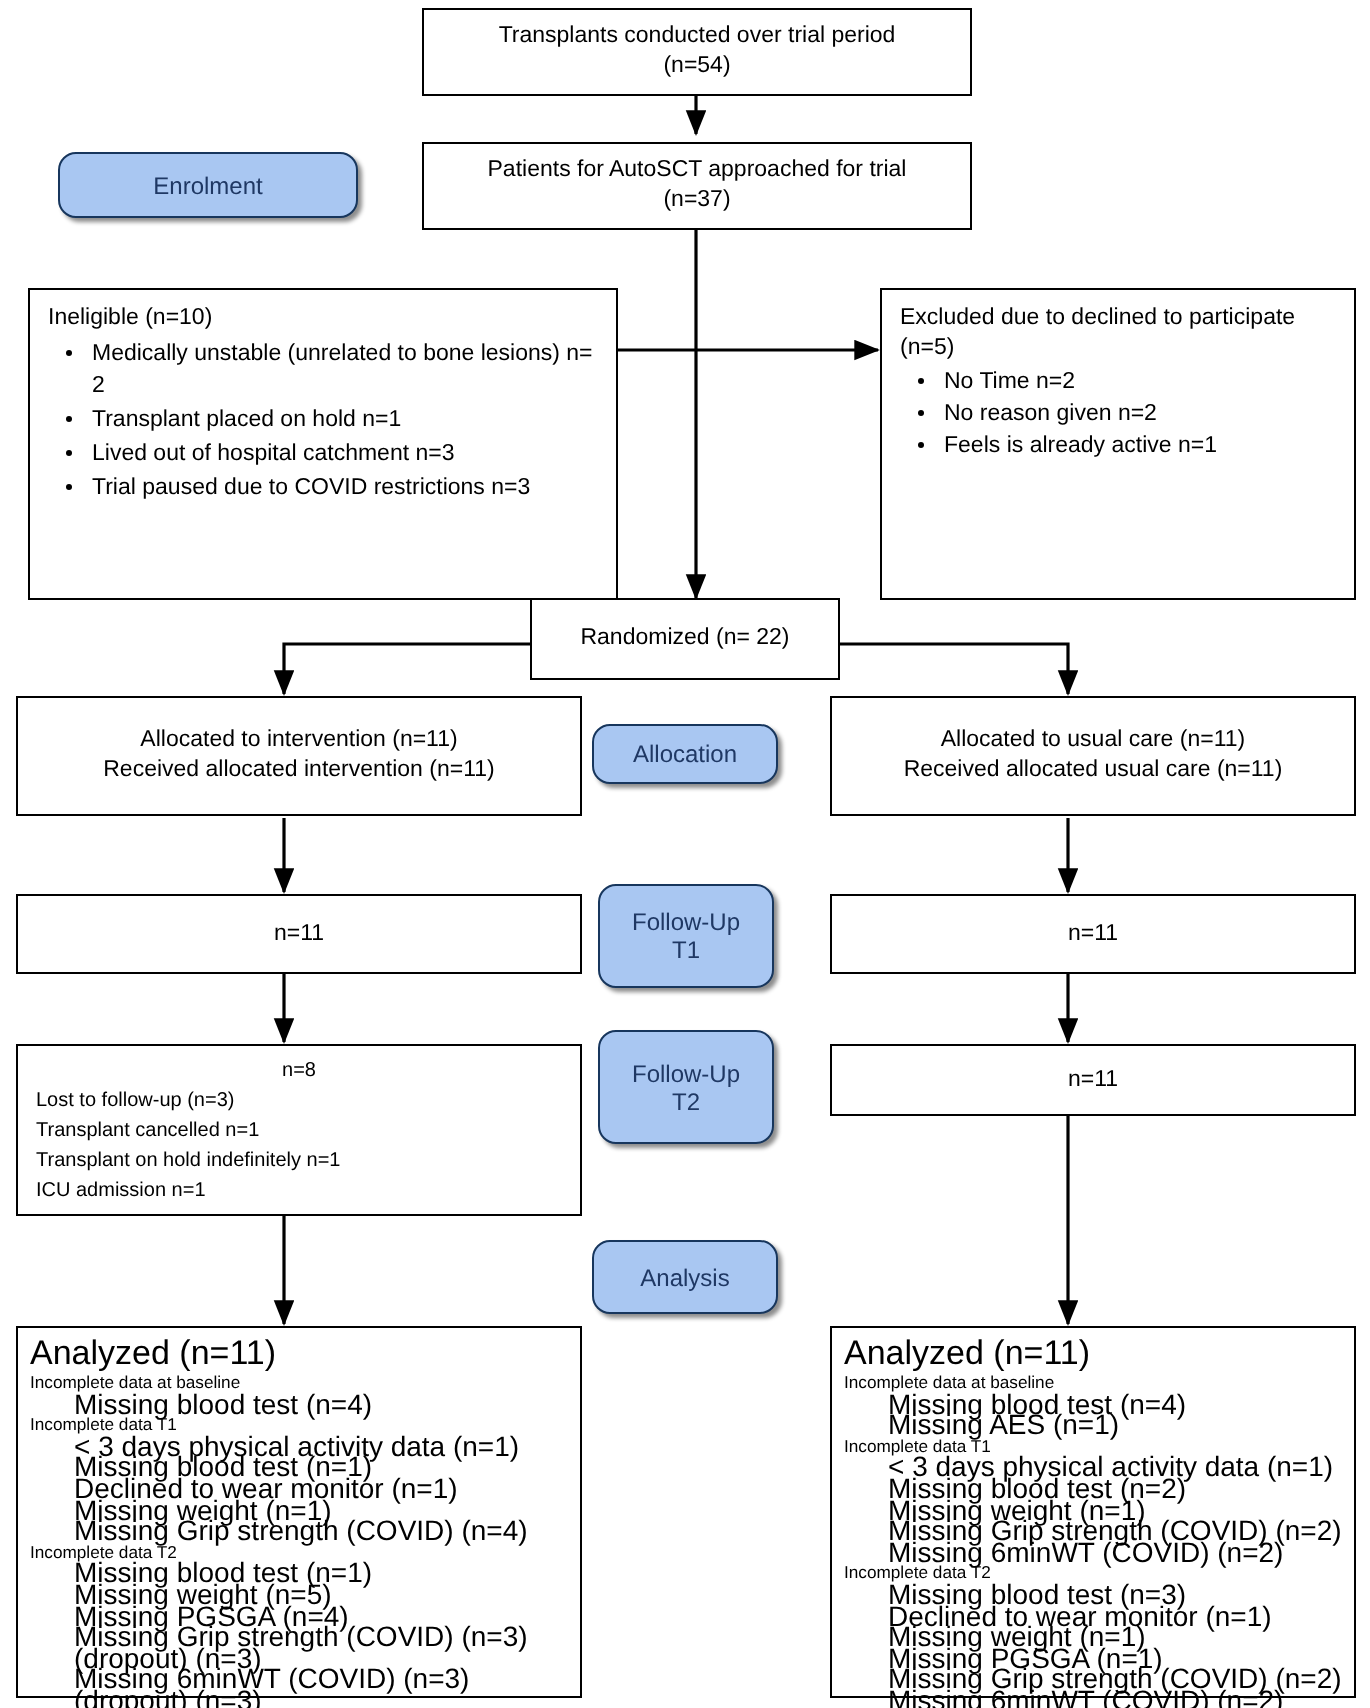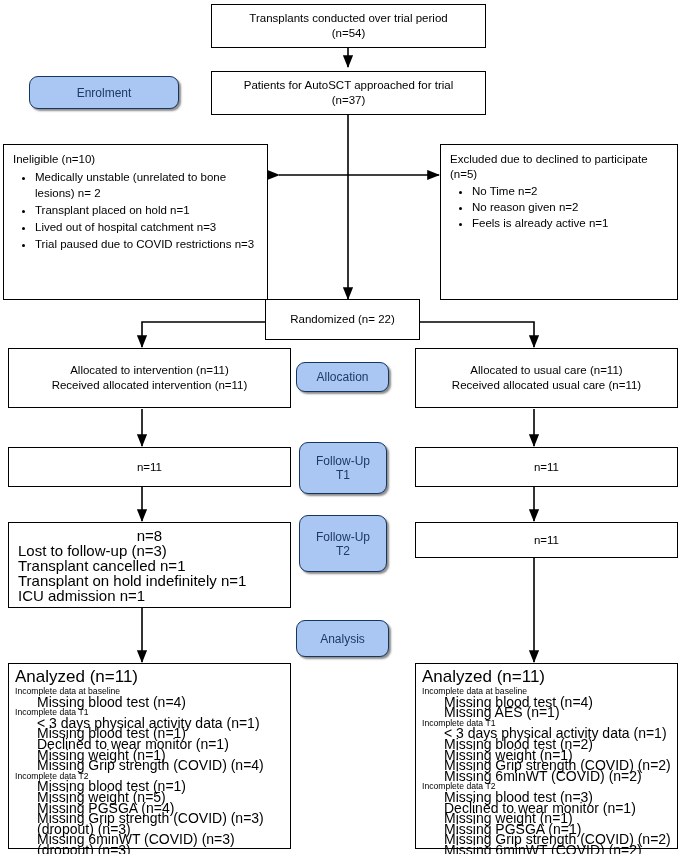--- a/index.html
+++ b/index.html
@@ -20,21 +20,21 @@
 
   .txtbox{
     position:absolute;box-sizing:border-box;
     border:1.5px solid #000;background:#fff;
     padding:7px 9px;
   }
   .title-line{font-size:11.5px;line-height:15px;}
   .ul{margin:2px 0 0 0;padding:0 0 0 22px;list-style:disc;}
   .ul li{font-size:11.5px;line-height:16px;margin:0 0 1px 0;}
   .ul.tight li{line-height:15px;}
-  .plain-line{font-size:15px;line-height:15px;}
+  .plain-line{font-size:10px;line-height:15px;}
 
   .badge{
     position:absolute;box-sizing:border-box;
     background:#a9c7f2;border:1.6px solid #17365d;border-radius:9px;
     color:#1f3864;display:flex;align-items:center;justify-content:center;
     text-align:center;font-size:12px;line-height:14px;
     box-shadow:2px 2px 2px rgba(0,0,0,.45);
   }
 
   
@@ -90,21 +90,21 @@
 
   <div class="box center" style="left:211px;top:71px;width:275px;height:44px;">
     <div class="box-line">Patients for AutoSCT approached for trial</div>
     <div class="box-line">(n=37)</div>
   </div>
 
   <div class="badge" style="left:29px;top:76px;width:150px;height:33px;">
     <span>Enrolment</span>
   </div>
 
-  <div class="txtbox" style="left:3px;top:144px;width:265px;height:156px;">
+  <div class="txtbox" style="left:14px;top:144px;width:295px;height:156px;">
     <div class="title-line">Ineligible (n=10)</div>
     <ul class="ul">
       <li>Medically unstable (unrelated to bone lesions) n= 2</li>
       <li>Transplant placed on hold n=1</li>
       <li>Lived out of hospital catchment n=3</li>
       <li>Trial paused due to COVID restrictions n=3</li>
     </ul>
   </div>
 
   <div class="txtbox" style="left:440px;top:144px;width:238px;height:156px;">

